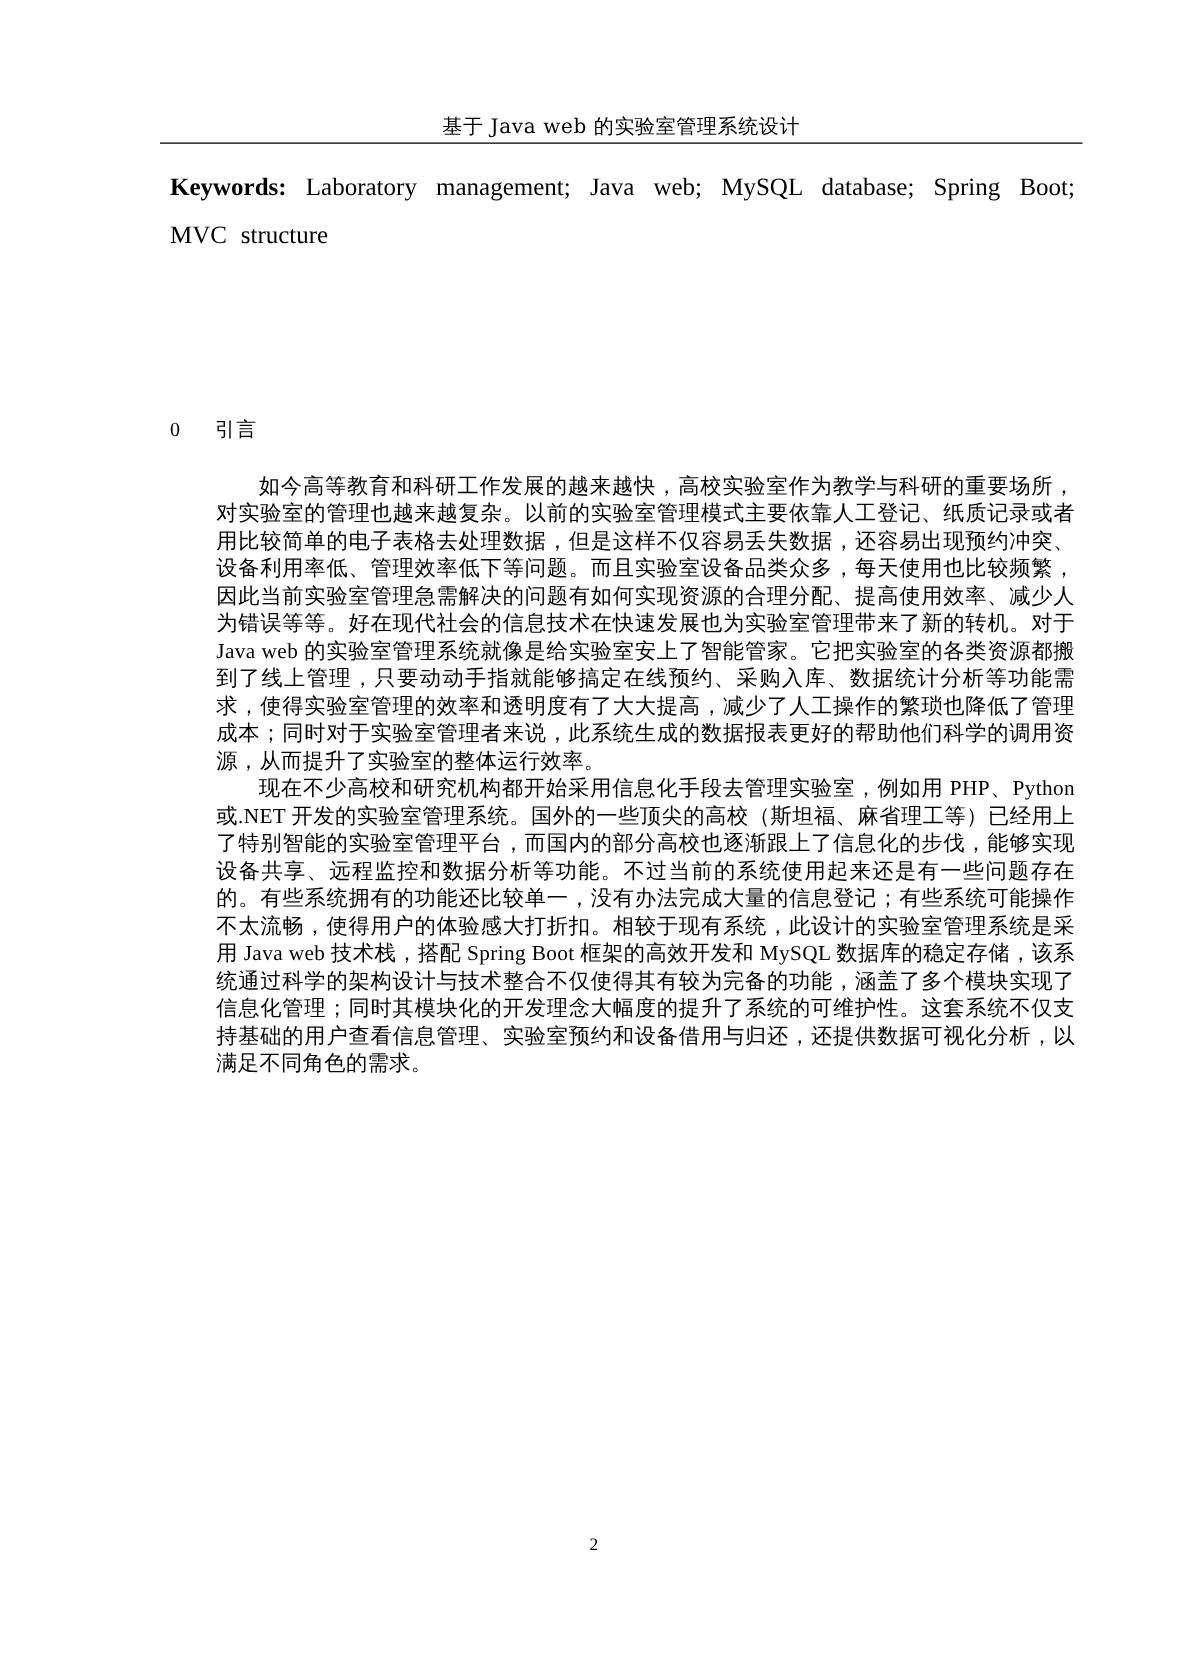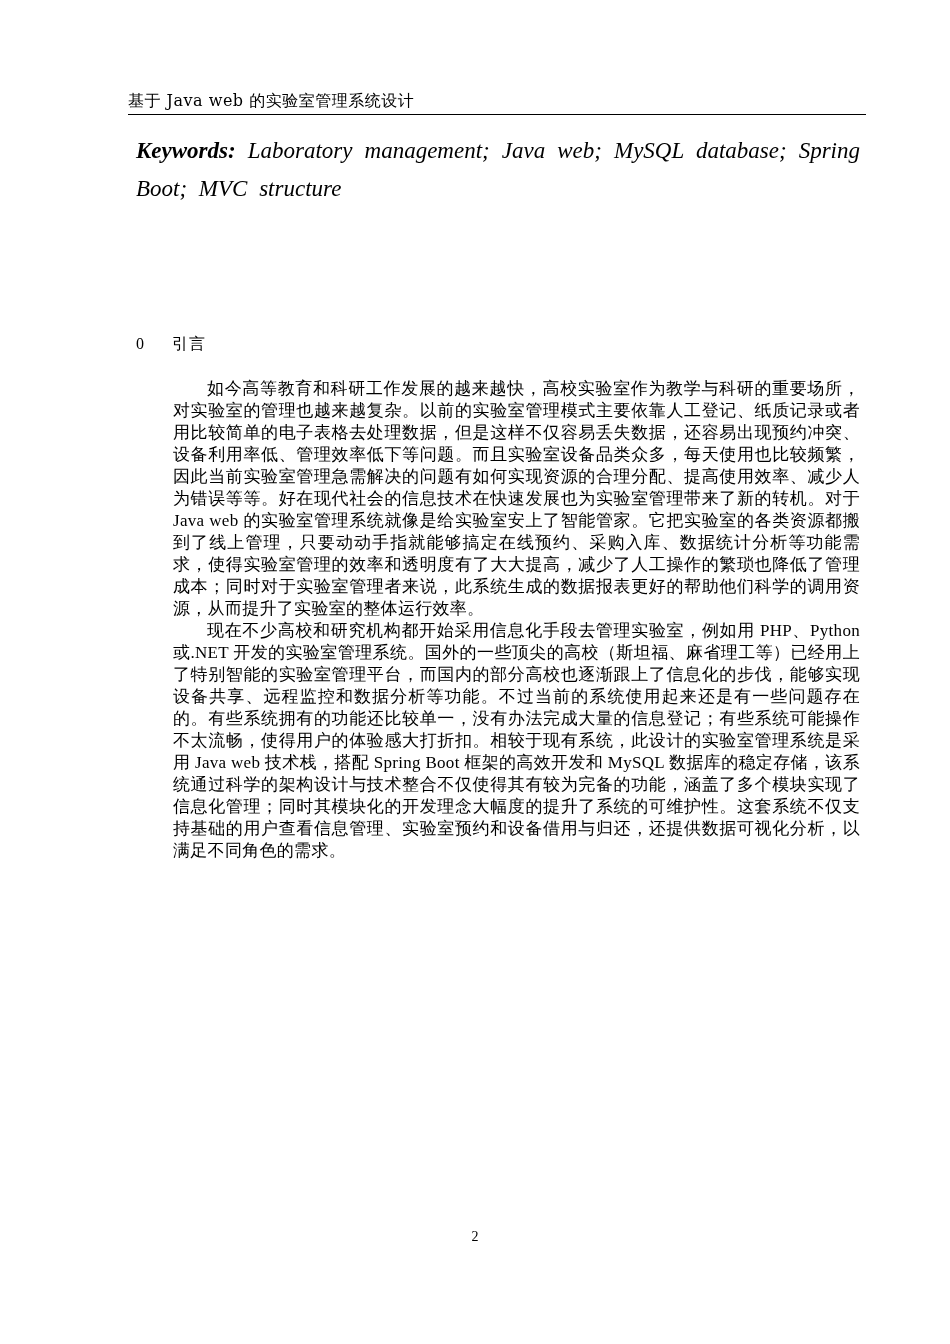--- a/index.html
+++ b/index.html
@@ -14,20 +14,21 @@
       overflow: hidden;
       color: #000000;
       font-family: "Liberation Serif", "DejaVu Serif", serif;
     }
     .running-header {
       position: absolute;
       left: 128px;
       width: 738px;
       top: 90px;
       height: 25px;
+      text-align: center;
       font-family: "DejaVu Serif", "Liberation Serif", serif;
       font-size: 16px;
       line-height: 22px;
       letter-spacing: 0.5px;
     }
     .header-rule {
       position: absolute;
       left: 128px;
       width: 738px;
       top: 114px;
@@ -50,26 +51,25 @@
     .para.en-abstract {
       font-size: 17.5px;
       line-height: 36.5px;
       word-spacing: 0px;
     }
     .kw-label {
       font-weight: bold;
     }
     .keywords {
       margin: 0;
-      font-size: 23px;
+      font-size: 20px;
       line-height: 37.5px;
       text-align: justify;
       text-align-last: left;
       word-spacing: 6px;
-      font-style: italic;
     }
     .section-heading {
       margin: 0;
       position: absolute;
       left: 136px;
       top: 326px;
       font-size: 16px;
       line-height: 36px;
       font-weight: normal;
     }

